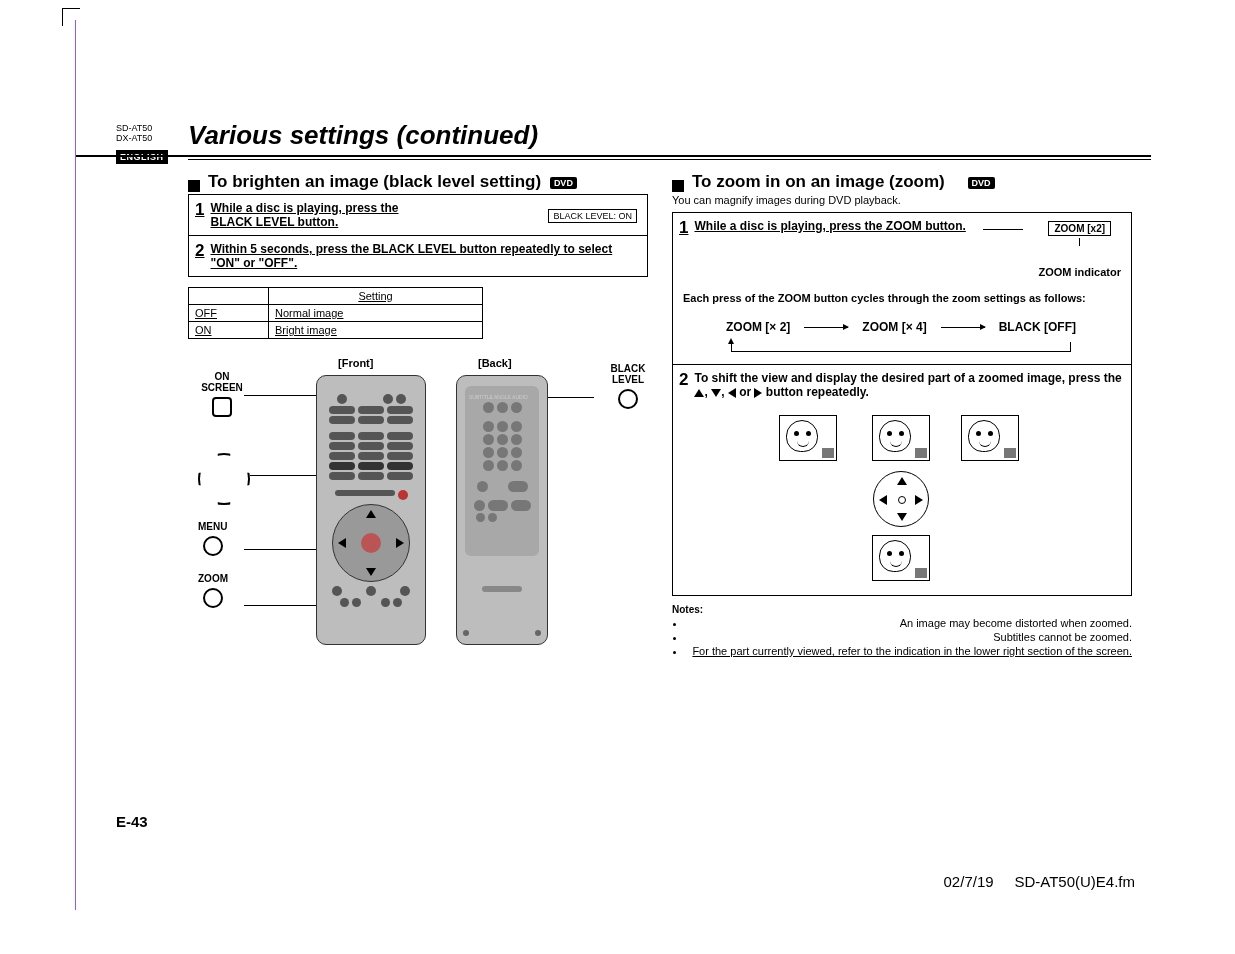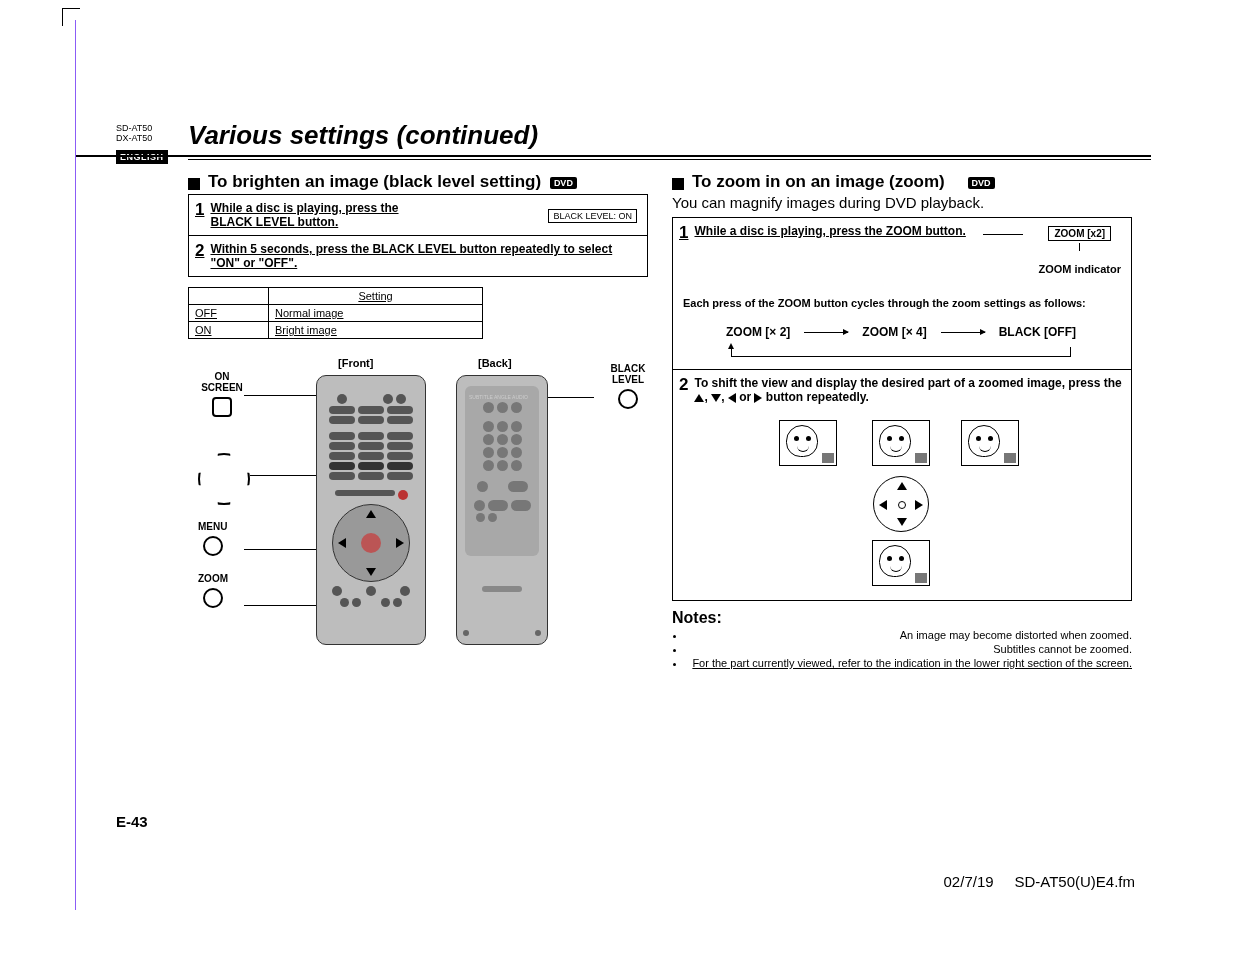--- a/index.html
+++ b/index.html
@@ -67,21 +67,21 @@
   }
   .col {
     width: 460px;
     font-size: 12px;
   }
   .section-head {
     font-weight: bold;
     font-size: 17px;
     margin: 4px 0 2px 0;
     display: flex;
-    align-items: center;
+    align-items: flex-end;
     gap: 8px;
   }
   .sq-bullet {
     display: inline-block;
     width: 12px; height: 12px;
     background: #000;
     margin-top: 4px;
     flex-shrink: 0;
   }
   .dvd-badge {
@@ -95,21 +95,21 @@
     vertical-align: middle;
     margin-left: 4px;
   }
   .subline {
     font-size: 12px;
     text-decoration: underline;
     margin-bottom: 6px;
     margin-left: 20px;
   }
   .subline-plain {
-    font-size: 15px;
+    font-size: 11px;
     margin: 2px 0 6px 0;
   }
   .stepbox {
     border: 1px solid #000;
     margin-bottom: 4px;
   }
   .step-row {
     display: flex;
     padding: 6px 8px 6px 6px;
     text-decoration: underline;
@@ -228,21 +228,21 @@
     font-size: 15px;
   }
   .zoom-ind-box {
     border:1px solid #000;
     font-size:10px;
     padding:1px 5px;
     display:inline-block;
   }
   .zoom-ind-label {
     font-size:11px;
-    margin-top:12px;
+    margin-top:20px;
   }
   .cycle-row {
     display:flex;
     align-items:center;
     justify-content:center;
     gap:14px;
     font-size:12px;
     margin:10px 0 6px 0;
   }
   .arrow-r {
@@ -269,21 +269,21 @@
     left:-4px; top:-4px;
     border-bottom:6px solid #000;
     border-left:3.5px solid transparent;
     border-right:3.5px solid transparent;
   }
   .tri { display:inline-block; width:0; height:0; vertical-align:middle;}
   .tri-up { border-left:5px solid transparent; border-right:5px solid transparent; border-bottom:8px solid #000;}
   .tri-down { border-left:5px solid transparent; border-right:5px solid transparent; border-top:8px solid #000;}
   .tri-left { border-top:5px solid transparent; border-bottom:5px solid transparent; border-right:8px solid #000;}
   .tri-right { border-top:5px solid transparent; border-bottom:5px solid transparent; border-left:8px solid #000;}
-  .notes-head { font-weight:bold; font-size:16px; margin-top:8px;}
+  .notes-head { font-weight:bold; font-size:10px; margin-top:8px;}
   ul.notes { margin:2px 0 0 2px; padding-left:12px; font-size:11px;}
   ul.notes li { list-style:disc; margin-bottom:2px;text-align:right;}
   .shift-diagram {
     position: relative;
     width: 280px;
     height: 170px;
     margin: 10px auto 4px auto;
   }
   .thumb {
     position:absolute;

